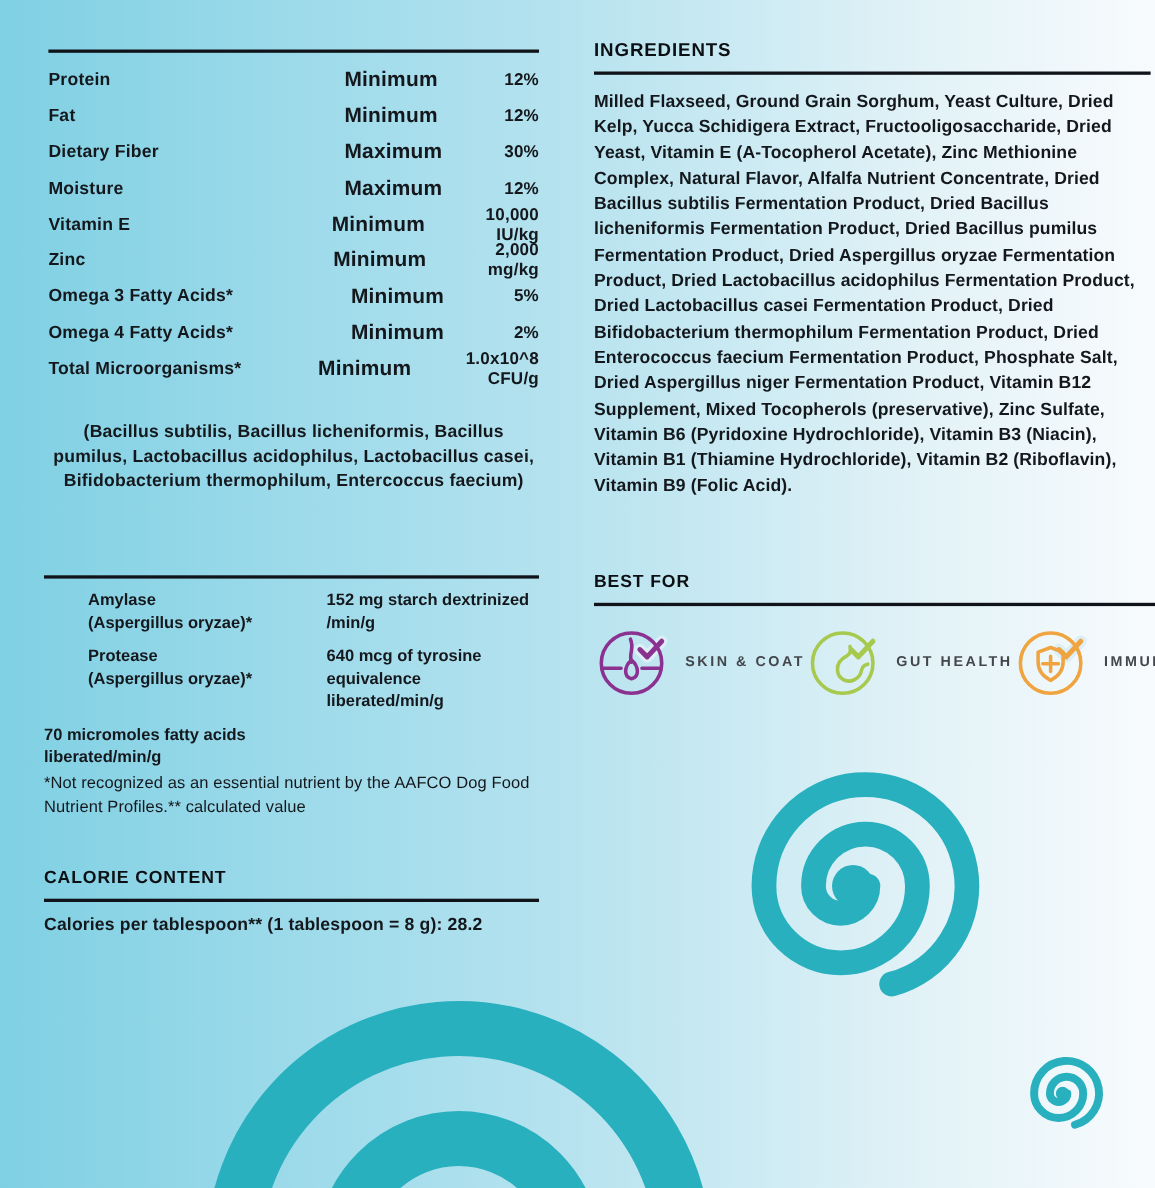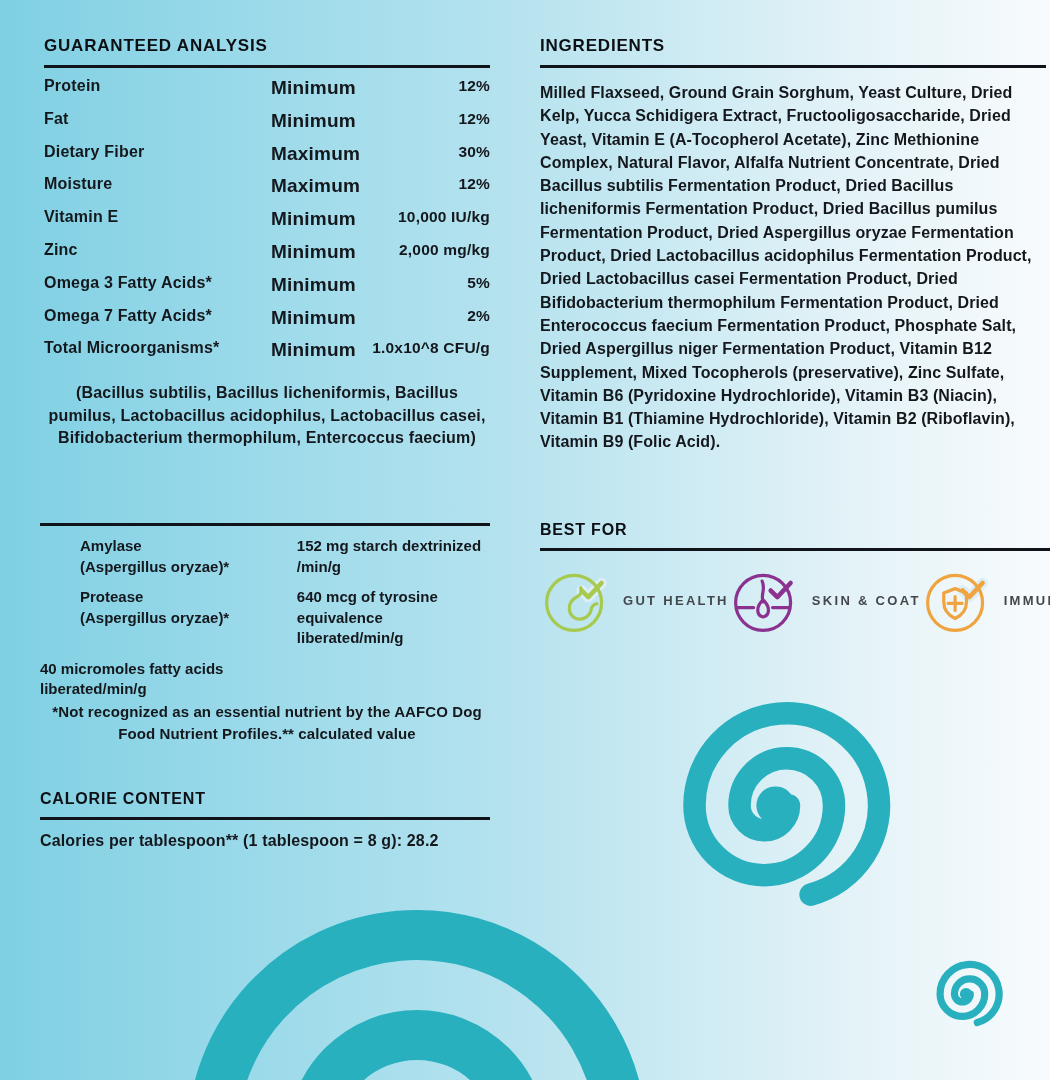--- a/index.html
+++ b/index.html
@@ -11,46 +11,45 @@
   }
   .section{position:absolute;}
   .sec-title{
     font-size:17px;font-weight:700;letter-spacing:.8px;color:#0c0f13;
     margin:0;
   }
   .sec-title.small{font-size:15.5px;letter-spacing:.4px;}
   .rule{height:3px;background:#10141a;border:0;margin:9px 0 0 0;}
   
   .ga-table{margin-top:9px;}
-  .ga-row{display:flex;align-items:flex-start;height:32.8px;font-size:16px;font-weight:700;letter-spacing:.2px;}
+  .ga-row{display:flex;align-items:center;height:32.8px;font-size:16px;font-weight:700;letter-spacing:.2px;gap:48px;}
   .ga-name{width:215px;}
   .ga-qual{width:100px;font-size:19px;margin-left:12px;}
   .ga-val{flex:1;text-align:right;font-size:15.5px;}
   .note{font-size:16px;font-weight:700;line-height:22.5px;letter-spacing:.2px;text-align:center;}
   
   .enz-row{display:flex;margin-top:10px;font-size:15px;font-weight:700;line-height:20.5px;}
   .enz-left{width:238px;margin-left:40px;}
   .enz-val{width:212px;text-align:left;}
-  .footnote{font-size:15px;font-weight:700;line-height:21.5px;letter-spacing:.1px;text-align:center;}
+  .footnote{font-size:15px;font-weight:400;line-height:21.5px;letter-spacing:.1px;}
   .body-text{font-size:16px;font-weight:700;letter-spacing:.15px;}
   .ingredients-text{margin-top:13px;font-size:16px;font-weight:700;line-height:23.3px;letter-spacing:.1px;}
   
   .bestfor-row{display:flex;justify-content:space-between;align-items:center;margin-top:13px;width:512px;}
   .bf-item{display:flex;align-items:center;gap:11px;}
   .bf-label{font-size:13px;font-weight:700;letter-spacing:2.3px;color:#43474c;white-space:nowrap;}
   .bf-icon{flex:0 0 auto;}
   .halo{fill:none;stroke:#dceef6;stroke-width:11;stroke-linecap:round;stroke-linejoin:round;}
   
   .spiral{position:absolute;}
 </style>
 </head>
 <body>
 
 <div class="section" style="left:44px;top:36px;width:446px;">
-  <h2 class="sec-title">GUARANTEED ANALYSIS</h2>
   <div class="rule"></div>
   <div class="ga-table">
     <div class="ga-row">
       <span class="ga-name">Protein</span>
       <span class="ga-qual">Minimum</span>
       <span class="ga-val">12%</span>
     </div>
     <div class="ga-row">
       <span class="ga-name">Fat</span>
       <span class="ga-qual">Minimum</span>
@@ -75,21 +74,21 @@
       <span class="ga-name">Zinc</span>
       <span class="ga-qual">Minimum</span>
       <span class="ga-val">2,000 mg/kg</span>
     </div>
     <div class="ga-row">
       <span class="ga-name">Omega 3 Fatty Acids*</span>
       <span class="ga-qual">Minimum</span>
       <span class="ga-val">5%</span>
     </div>
     <div class="ga-row">
-      <span class="ga-name">Omega 7 Fatty Acids*</span>
+      <span class="ga-name">Omega 4 Fatty Acids*</span>
       <span class="ga-qual">Minimum</span>
       <span class="ga-val">2%</span>
     </div>
     <div class="ga-row">
       <span class="ga-name">Total Microorganisms*</span>
       <span class="ga-qual">Minimum</span>
       <span class="ga-val">1.0x10^8 CFU/g</span>
     </div>
   </div>
 </div>
@@ -100,21 +99,21 @@
   <div class="rule"></div>
   <div class="enz-row">
     <span class="enz-left"><span>Amylase</span><br><span>(Aspergillus oryzae)*</span></span>
     <span class="enz-val">152 mg starch dextrinized /min/g</span>
   </div>
   <div class="enz-row">
     <span class="enz-left"><span>Protease</span><br><span>(Aspergillus oryzae)*</span></span>
     <span class="enz-val">640 mcg of tyrosine equivalence liberated/min/g</span>
   </div>
   <div class="enz-row">
-    <span class="enz-val">40 micromoles fatty acids liberated/min/g</span>
+    <span class="enz-val">70 micromoles fatty acids liberated/min/g</span>
   </div>
 </div>
 
 <div class="section footnote" style="left:40px;top:701px;width:454px;">*Not recognized as an essential nutrient by the AAFCO Dog Food Nutrient Profiles.** calculated value</div>
 
 <div class="section" style="left:40px;top:790px;width:450px;">
   <h2 class="sec-title" style="font-size:16px;">CALORIE CONTENT</h2>
   <div class="rule"></div>
   <div class="body-text" style="margin-top:12px;">Calories per tablespoon** (1 tablespoon = 8 g): 28.2</div>
 </div>
@@ -126,41 +125,41 @@
 </div>
 
 <div class="section" style="left:540px;top:521px;width:510px;">
   <h2 class="sec-title" style="font-size:16px;">BEST FOR</h2>
   <div class="rule"></div>
   <div class="bestfor-row">
 
     <div class="bf-item">
       <svg class="bf-icon" width="72" height="72" viewBox="0 0 76 76">
         <path class="halo" d="M44,28 L51,35 L65,20"></path>
-        <g fill="none" stroke-width="3.4" stroke-linecap="round" stroke-linejoin="round" stroke="#a6c94e">
-          <circle cx="36" cy="41" r="29"></circle>
-          <path d="M43,25 q2,6 -3,9 q-10,5 -9,14 a11,11 0 0 0 16,9 q6,-3 7,-9 q1,-5 6,-6"></path>
-          <path d="M44,28 L51,35 L65,20" stroke-width="4.8"></path>
-        </g>
-      </svg>
-      <span class="bf-label">GUT HEALTH</span>
-    </div>
-
-    <div class="bf-item">
-      <svg class="bf-icon" width="72" height="72" viewBox="0 0 76 76">
-        <path class="halo" d="M44,28 L51,35 L65,20"></path>
         <g fill="none" stroke-width="3.4" stroke-linecap="round" stroke-linejoin="round" stroke="#8b3190">
           <circle cx="36" cy="41" r="29"></circle>
           <path d="M9,46 H26 M46,46 H63"></path>
           <path d="M36,38 C29,44 28,54 36,56 C44,54 43,44 36,38 Z"></path>
           <path d="M36,40 C33,32 39,27 35,18"></path>
           <path d="M44,28 L51,35 L65,20" stroke-width="4.8"></path>
         </g>
       </svg>
       <span class="bf-label">SKIN &amp; COAT</span>
+    </div>
+
+    <div class="bf-item">
+      <svg class="bf-icon" width="72" height="72" viewBox="0 0 76 76">
+        <path class="halo" d="M44,28 L51,35 L65,20"></path>
+        <g fill="none" stroke-width="3.4" stroke-linecap="round" stroke-linejoin="round" stroke="#a6c94e">
+          <circle cx="36" cy="41" r="29"></circle>
+          <path d="M43,25 q2,6 -3,9 q-10,5 -9,14 a11,11 0 0 0 16,9 q6,-3 7,-9 q1,-5 6,-6"></path>
+          <path d="M44,28 L51,35 L65,20" stroke-width="4.8"></path>
+        </g>
+      </svg>
+      <span class="bf-label">GUT HEALTH</span>
     </div>
 
     <div class="bf-item">
       <svg class="bf-icon" width="72" height="72" viewBox="0 0 76 76">
         <path class="halo" d="M44,28 L51,35 L65,20"></path>
         <g fill="none" stroke-width="3.4" stroke-linecap="round" stroke-linejoin="round" stroke="#efa440">
           <circle cx="36" cy="41" r="29"></circle>
           <path d="M36,26 L48,30.5 V40 C48,49 43,54 36,57.5 C29,54 24,49 24,40 V30.5 Z"></path>
           <path d="M36,34.5 V49 M28.5,41.5 H43.5"></path>
           <path d="M44,28 L51,35 L65,20" stroke-width="4.8"></path>

